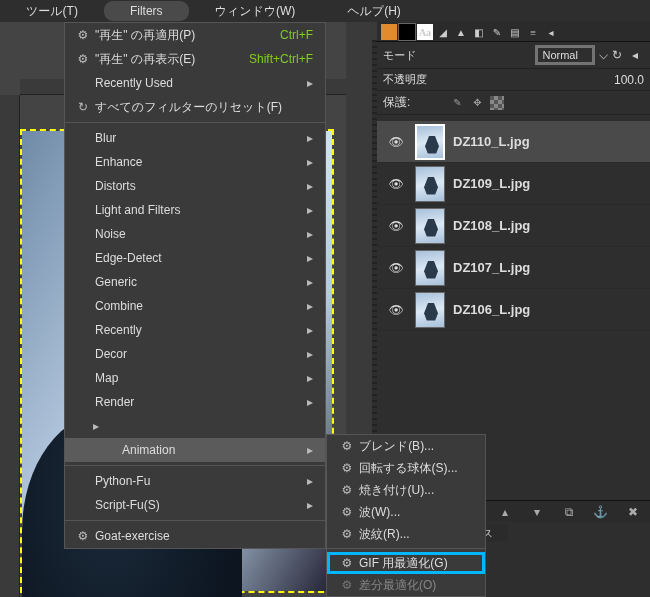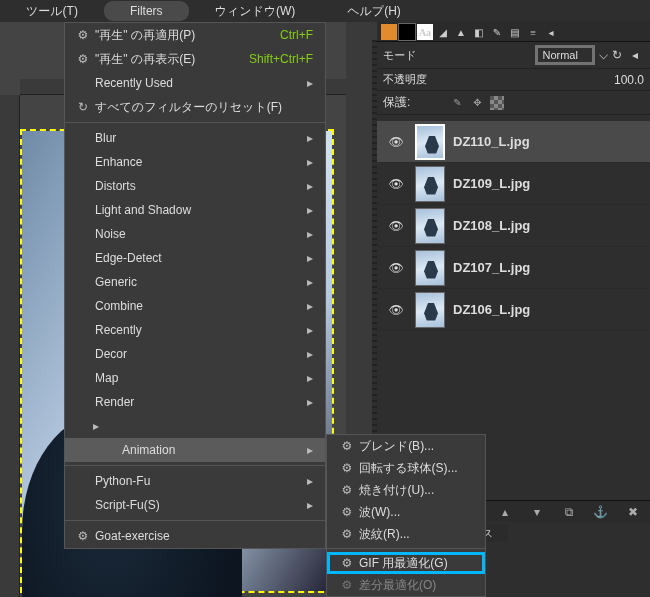--- a/index.html
+++ b/index.html
@@ -197,21 +197,21 @@
       <span class="label">Enhance</span>
       <span class="sub-arrow">▸</span>
     </div>
   <div class="menu-item">
       <span class="icon"></span>
       <span class="label">Distorts</span>
       <span class="sub-arrow">▸</span>
     </div>
   <div class="menu-item">
       <span class="icon"></span>
-      <span class="label">Light and Shadow</span>
+      <span class="label">Light and Filters</span>
       <span class="sub-arrow">▸</span>
     </div>
   <div class="menu-item">
       <span class="icon"></span>
       <span class="label">Noise</span>
       <span class="sub-arrow">▸</span>
     </div>
   <div class="menu-item">
       <span class="icon"></span>
       <span class="label">Edge-Detect</span>

